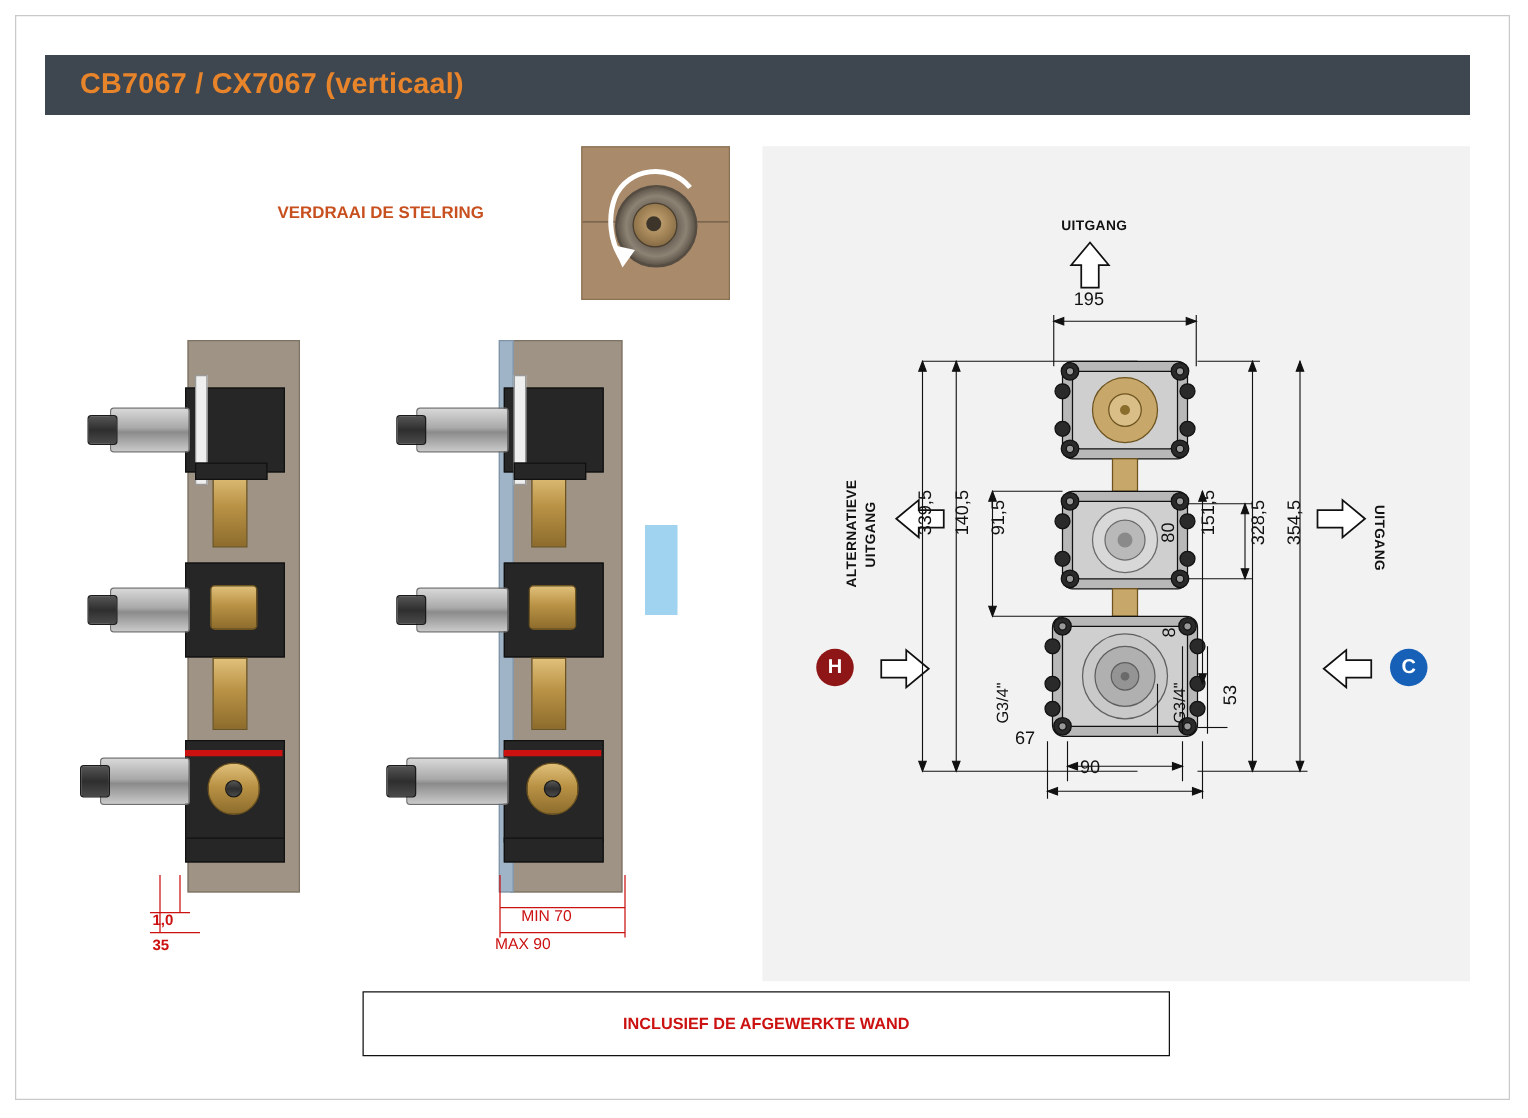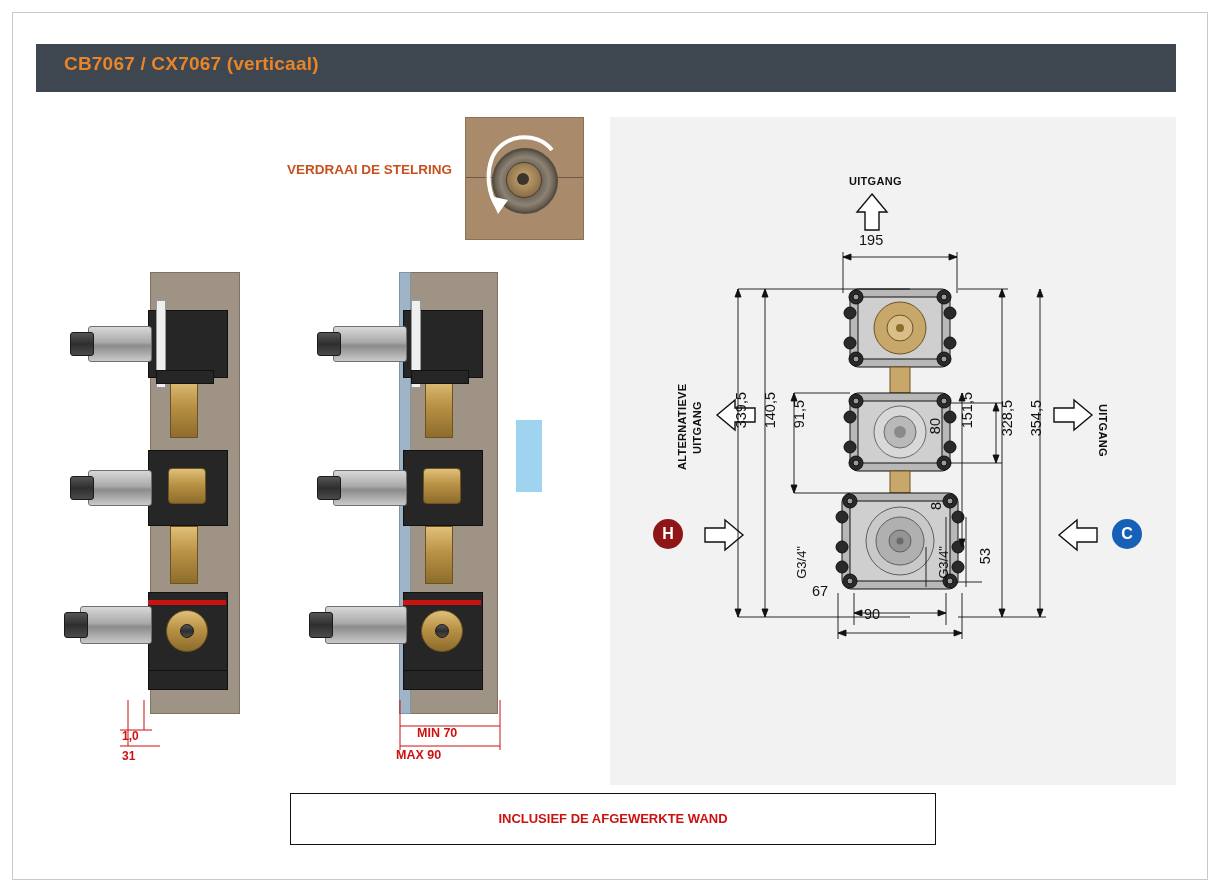--- a/index.html
+++ b/index.html
@@ -14,28 +14,28 @@
     position:absolute;left:12px;top:12px;width:1196px;height:868px;
     border:1px solid #c9c9c9;box-sizing:border-box;
   }
   
   .header-bar{
     position:absolute;left:36px;top:44px;width:1140px;height:48px;
     background:#3e4650;
   }
   .header-title{
     position:absolute;left:64px;top:53px;
-    font-size:19px;font-weight:bold;color:#e8842a;
+    font-size:23px;font-weight:bold;color:#e8842a;
     letter-spacing:0.2px;
   }
   
   .rotate-text{
     position:absolute;left:222px;top:160px;width:230px;
     font-size:13.5px;font-weight:bold;color:#c8501f;
-    line-height:19px;text-align:right;
+    line-height:19px;text-align:left;
   }
   .rotate-photo{
     position:absolute;left:465px;top:117px;width:117px;height:121px;
     background:#a98a6a;border:1px solid #8a7153;overflow:hidden;
   }
   .rotate-photo .ring{
     position:absolute;left:26px;top:30px;width:62px;height:62px;border-radius:50%;
     background:radial-gradient(circle at 50% 50%, #7e7468 0%, #6d6358 38%, #8d8374 55%, #5c5348 72%, #8a7f70 100%);
     border:2px solid #554c42;
   }
@@ -89,21 +89,21 @@
     background:linear-gradient(180deg,#e0c07a 0%,#b99245 45%,#8d6c2c 100%);
     border:1px solid #6d531f;
   }
   .v-white{position:absolute;background:#efefef;border:1px solid #999;}
   .v-red{position:absolute;background:#cc1111;}
   
   .dim-red{
     position:absolute;color:#cc1111;font-weight:bold;font-size:12px;
   }
   .dim-red2{
-    position:absolute;color:#cc1111;font-weight:bold;font-size:12.5px;
+    position:absolute;color:#cc1111;font-weight:normal;font-size:12.5px;
   }
   
   .tech-panel{
     position:absolute;left:610px;top:117px;width:566px;height:668px;
     background:#f2f2f2;
   }
   .tech-label{
     position:absolute;font-size:11px;font-weight:bold;color:#111;
     letter-spacing:.3px;
   }
@@ -185,21 +185,21 @@
   <div class="v-body" style="left:78px;top:370px;width:78px;height:18px;"></div>
 </div>
 
 <svg style="position:absolute;left:100px;top:700px;" width="160" height="60">
   <line x1="28" y1="0" x2="28" y2="46" stroke="#cc1111" stroke-width="1"></line>
   <line x1="44" y1="0" x2="44" y2="30" stroke="#cc1111" stroke-width="1"></line>
   <line x1="20" y1="30" x2="52" y2="30" stroke="#cc1111" stroke-width="1"></line>
   <line x1="20" y1="46" x2="60" y2="46" stroke="#cc1111" stroke-width="1"></line>
 </svg>
 <div class="dim-red" style="left:122px;top:729px;">1,0</div>
-<div class="dim-red" style="left:122px;top:749px;">31</div>
+<div class="dim-red" style="left:122px;top:749px;">35</div>
 
 <div class="wall-b"></div>
 <div class="wall-b-front"></div>
 <div class="blue-tab"></div>
 
 <div class="valve" style="left:325px;top:300px;width:180px;height:410px;">
   <div class="v-body" style="left:78px;top:10px;width:78px;height:66px;"></div>
   <div class="v-grey" style="left:8px;top:26px;width:72px;height:34px;border-radius:3px;"></div>
   <div class="v-dark" style="left:-8px;top:32px;width:22px;height:22px;border-radius:3px;"></div>
   <div class="v-white" style="left:86px;top:0px;width:8px;height:86px;"></div>

